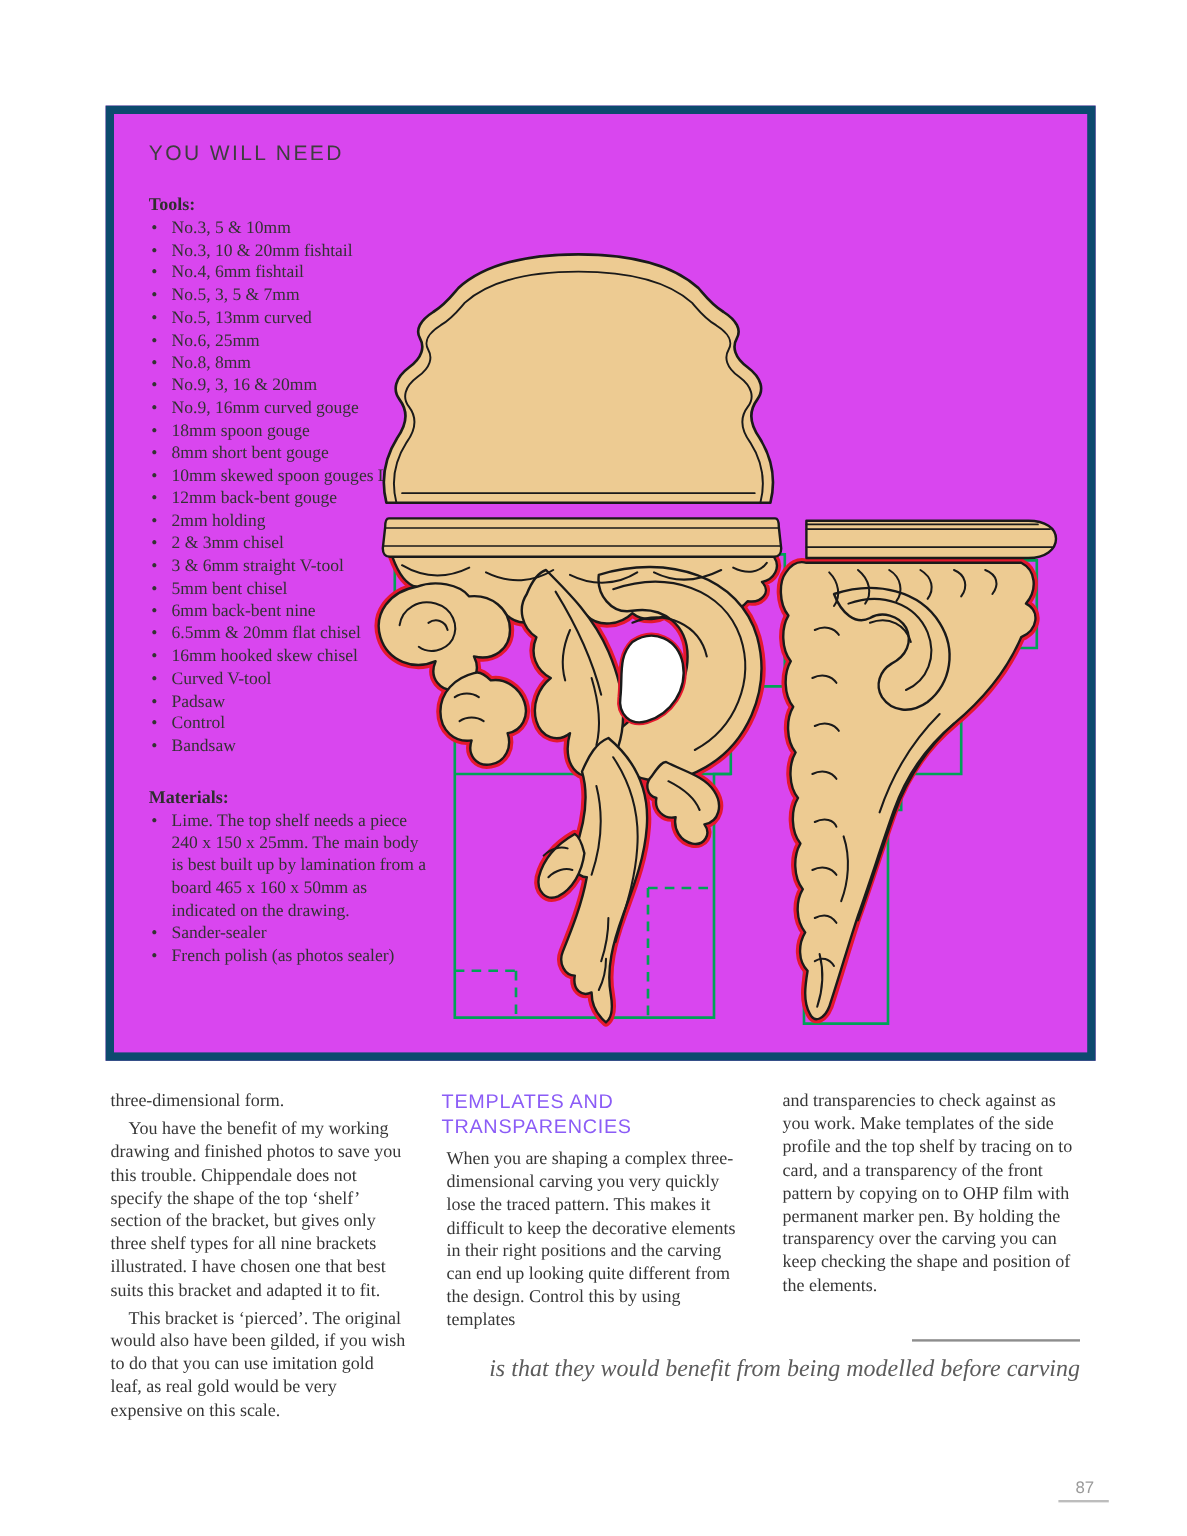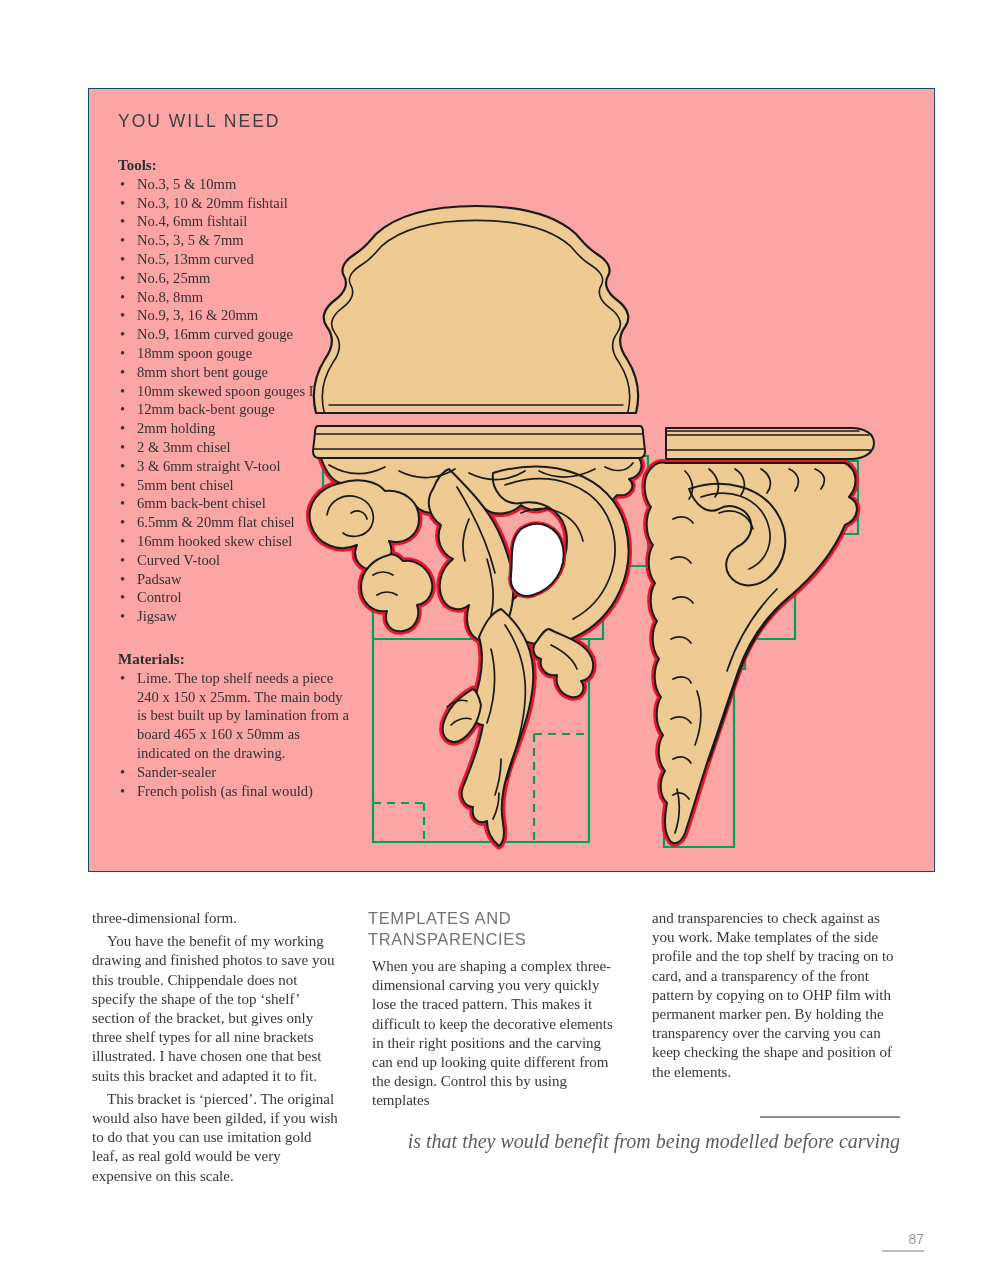--- a/index.html
+++ b/index.html
@@ -2,21 +2,21 @@
 <html style="--wood-tan: #edcb92; --ink: #1a1a1a; --outline-red: #e5182d; --construction-green: #00a256; --frame-border: #d6d6d6;"><head>
 <meta charset="utf-8">
 <style>
   html,body{margin:0;padding:0;background:#ffffff;}
   body{width:989px;height:1280px;position:relative;overflow:hidden;
        font-family:"Liberation Serif", serif;color:#373737;}
   .page{position:absolute;inset:0;background:#ffffff;}
 
   
   .frame{position:absolute;left:88px;top:88px;width:811px;height:782px;
-         border:1px solid #0c4a6e;background:#fca5a5;padding-left:34px;}
+         border:7px solid #0c4a6e;background:#d946ef;}
   .needs{position:absolute;left:29px;top:22px;width:238px;}
   .needs h2{margin:0 0 10px 0;font-family:"Liberation Sans",sans-serif;font-weight:normal;
             font-size:17.5px;letter-spacing:2px;color:#3e3e3e;}
   .sublabel{font-weight:bold;font-size:15px;line-height:18.8px;color:#2f2f2f;margin-top:24px;}
   .blist{font-size:14.6px;line-height:18.8px;color:#333;}
   .bl-row{display:flex;}
   .bl-row .dot{width:10px;flex:0 0 10px;margin-left:2px;}
   .bl-row .txt{flex:1;padding-left:7px;}
 
   .diagram{position:absolute;left:0;top:0;width:811px;height:782px;}
@@ -32,29 +32,29 @@
   .holetop{fill:#ffffff;stroke:var(--ink);stroke-width:2;stroke-linejoin:round;}
 
   
   .col{position:absolute;top:905px;width:254px;font-size:15px;line-height:19.2px;color:#363636;}
   .col p{margin:4px;}
   .col1{left:88px;}
   .col2{left:368px;}
   .col3{left:648px;}
   .col1 p + p, .col3 p + p{text-indent:15px;}
   .colhead{margin:3px 0 7px 0;font-family:"Liberation Sans",sans-serif;font-weight:normal;
-           font-size:16.5px;line-height:21px;letter-spacing:.6px;color:#737373;}
+           font-size:16.5px;line-height:21px;letter-spacing:.6px;color:#8b5cf6;}
 
   
   .quote-rule{position:absolute;left:760px;top:1116px;width:140px;height:2px;background:#8d8d8d;}
   .pullquote{position:absolute;left:300px;top:1126px;width:600px;text-align:right;
              font-style:italic;font-size:20px;line-height:31px;color:#5c5c5c;}
 
   
-  .pagenum{position:absolute;left:860px;top:1231px;width:64px;text-align:right;}
+  .pagenum{position:absolute;left:860px;top:1231px;width:64px;text-align:center;}
   .pagenum .num{font-family:"Liberation Sans",sans-serif;font-size:14px;color:#9b9b9b;
                 display:block;padding-left:24px;}
   .pagenum-rule{margin-top:3px;margin-left:22px;width:42px;height:2px;background:#bdbdbd;}
 </style>
 </head>
 <body>
 
 <div class="page">
 
   <div class="frame">
@@ -144,21 +144,21 @@
             <span class="txt">3 &amp; 6mm straight V-tool</span>
           </div>
 
           <div class="bl-row">
             <span class="dot">•</span>
             <span class="txt">5mm bent chisel</span>
           </div>
 
           <div class="bl-row">
             <span class="dot">•</span>
-            <span class="txt">6mm back-bent chisel</span>
+            <span class="txt">6mm back-bent nine</span>
           </div>
 
           <div class="bl-row">
             <span class="dot">•</span>
             <span class="txt">6.5mm &amp; 20mm flat chisel</span>
           </div>
 
           <div class="bl-row">
             <span class="dot">•</span>
             <span class="txt">16mm hooked skew chisel</span>
@@ -174,39 +174,39 @@
             <span class="txt">Padsaw</span>
           </div>
 
           <div class="bl-row">
             <span class="dot">•</span>
             <span class="txt">Control</span>
           </div>
 
           <div class="bl-row">
             <span class="dot">•</span>
-            <span class="txt">Jigsaw</span>
+            <span class="txt">Bandsaw</span>
           </div>
         </div>
       <div class="sublabel">Materials:</div>
       <div class="blist">
 
           <div class="bl-row">
             <span class="dot">•</span>
             <span class="txt">Lime. The top shelf needs a piece 240 x 150 x 25mm. The main body is best built up by lamination from a board 465 x 160 x 50mm as indicated on the drawing.</span>
           </div>
 
           <div class="bl-row">
             <span class="dot">•</span>
             <span class="txt">Sander-sealer</span>
           </div>
 
           <div class="bl-row">
             <span class="dot">•</span>
-            <span class="txt">French polish (as final would)</span>
+            <span class="txt">French polish (as photos sealer)</span>
           </div>
         </div>
     </div>
 
     <svg class="diagram" viewBox="0 0 811 782">
 
       <g>
         <path class="greenline" d="M234,367 V412 H284 V753 H500 V550 H514 V477 H559 V367 Z"></path>
         <path class="greenline" d="M284,550 H514"></path>
         <path class="greendash" d="M284,714 H335 M335,714 V753 M445,645 V753 M445,645 H500"></path>

